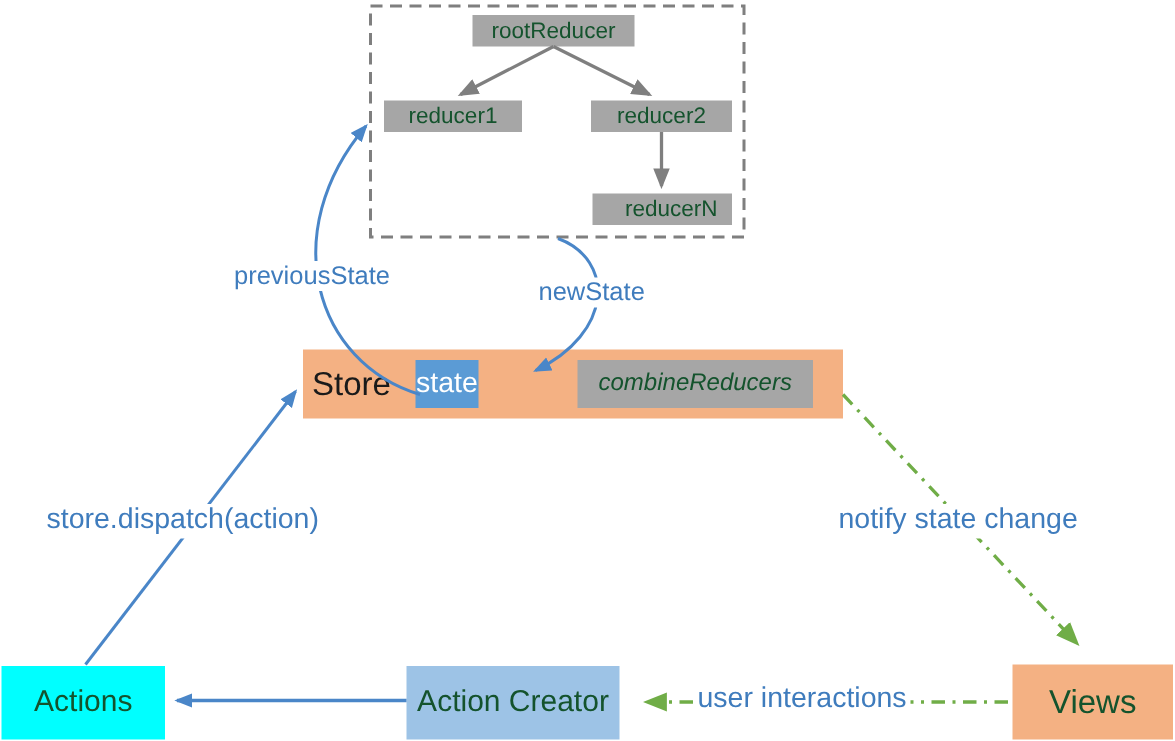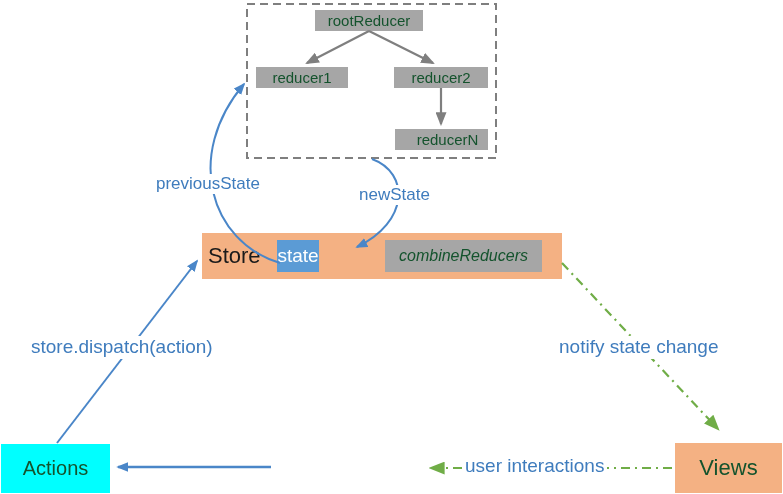--- a/index.html
+++ b/index.html
@@ -60,20 +60,23 @@
   <div class="box state-box">
     <span>state</span>
   </div>
   <div class="box combine-box">
     <span>combineReducers</span>
   </div>
 
   <div class="box actions-box">
     <span>Actions</span>
   </div>
+  <div class="box creator-box">
+    <span>Action Creator</span>
+  </div>
   <div class="box views-box">
     <span>Views</span>
   </div>
 
   <svg class="edges" width="783" height="494" viewBox="0 0 783 494">
     <defs>
       <marker id="ah-blue" viewBox="0 0 10 8" refX="8.5" refY="4" markerWidth="12" markerHeight="10" markerUnits="userSpaceOnUse" orient="auto">
           <path class="m-blue" d="M0,0 L10,4 L0,8 z"></path>
         </marker>
       <marker id="ah-gray" viewBox="0 0 10 8" refX="8.5" refY="4" markerWidth="14" markerHeight="11" markerUnits="userSpaceOnUse" orient="auto">

